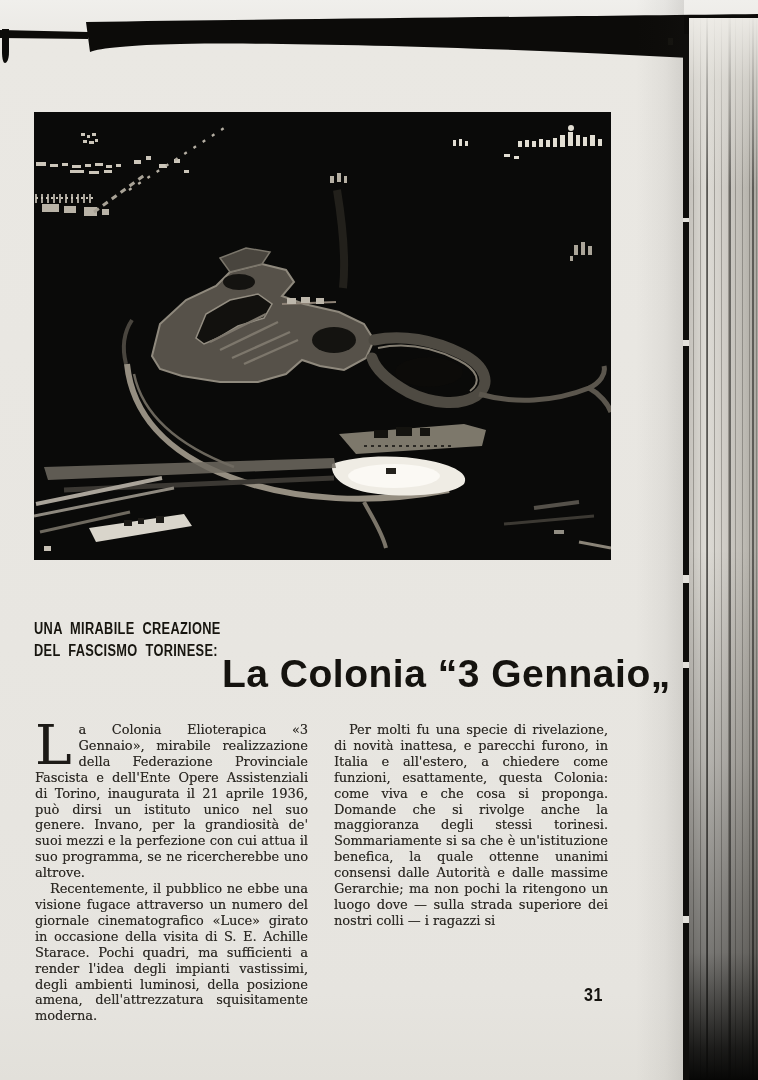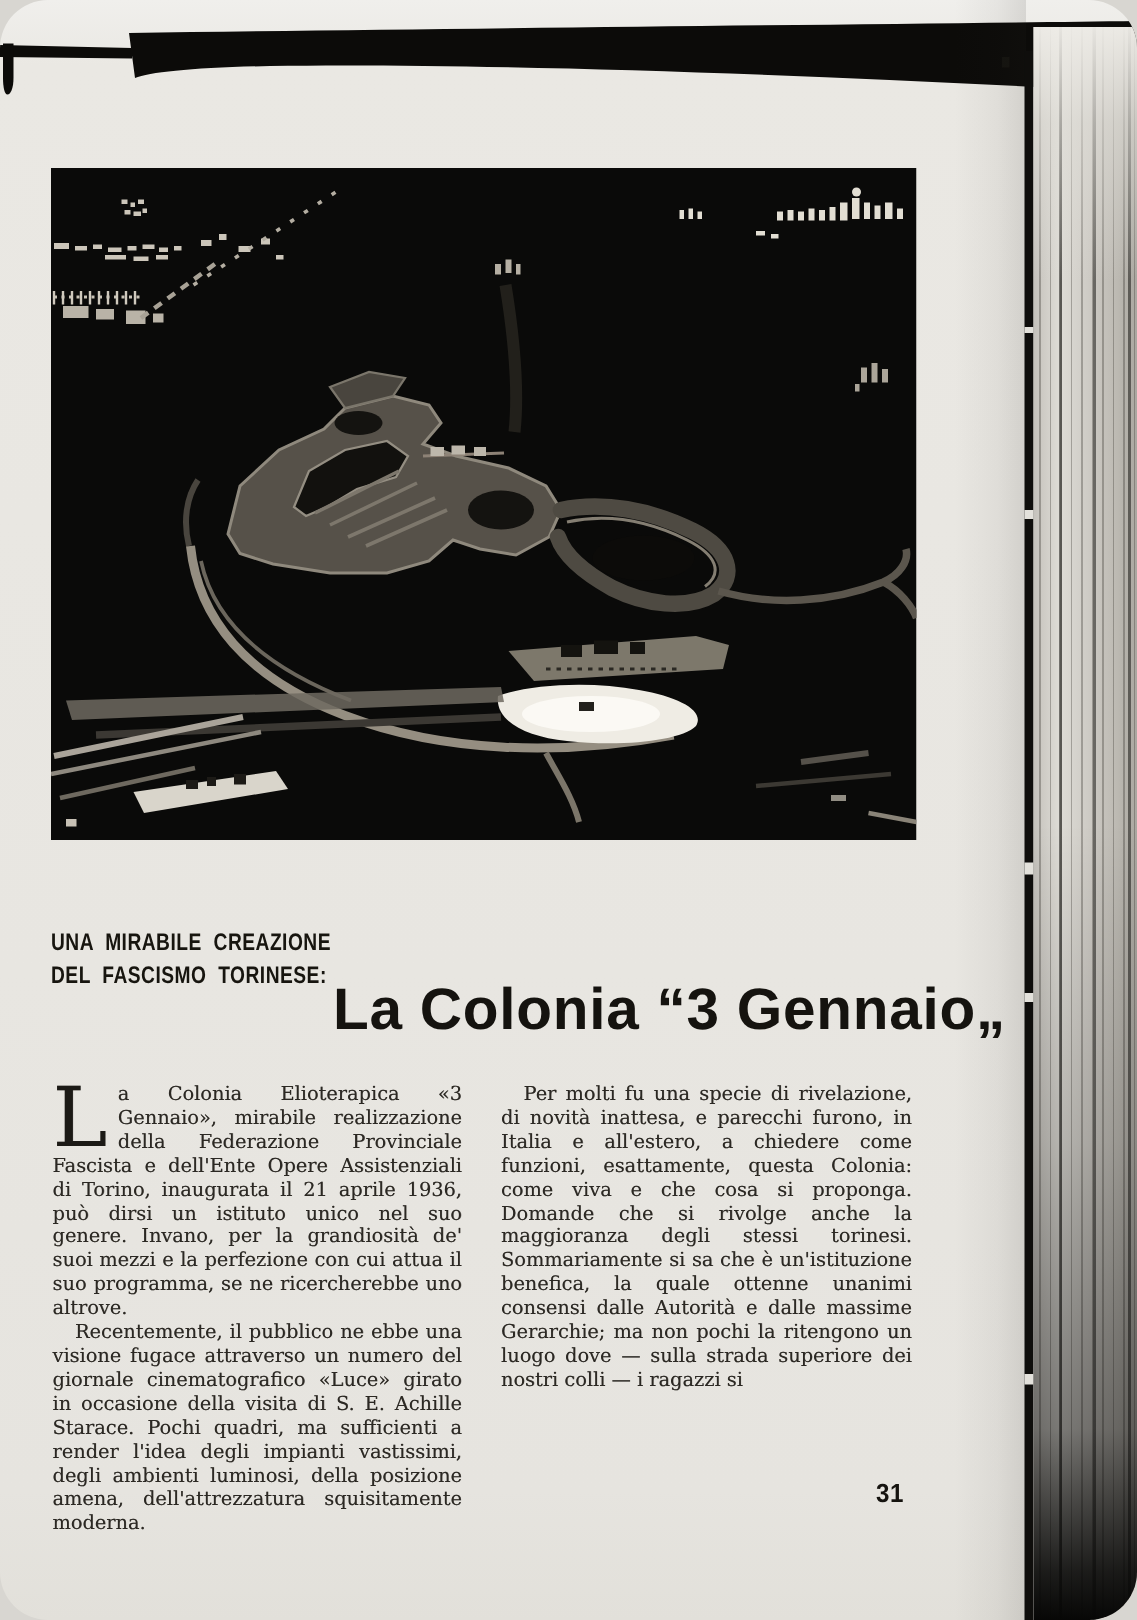--- a/index.html
+++ b/index.html
@@ -1,19 +1,19 @@
 <!DOCTYPE html>
 <html><head>
 <meta charset="utf-8">
 <style>
   html,body{margin:0;padding:0;background:#d8d6d1;}
   .scan{
     position:relative;width:758px;height:1080px;overflow:hidden;
     background:linear-gradient(180deg,#f0efec 0%,#eae8e3 4%,#e8e6e1 60%,#e6e4df 92%,#e2e0da 100%);
-    font-family:"DejaVu Serif", serif;color:#26231f;border-radius:32px;
+    font-family:"DejaVu Serif", serif;color:#26231f;
   }
   .top-shadow{position:absolute;left:0;top:0;}
   .page-curve{position:absolute;top:0;left:636px;width:48px;height:1080px;
     background:linear-gradient(90deg,rgba(0,0,0,0) 0%,rgba(40,38,34,.05) 60%,rgba(40,38,34,.12) 100%);}
   .spine-line{position:absolute;left:683px;top:34px;width:6px;height:1046px;background:#0f0e0c;}
   .spine-line i{position:absolute;left:0;width:6px;background:#e3e1db;display:block;}
   .edge{position:absolute;left:689px;top:18px;width:69px;height:1062px;
     background:
       linear-gradient(180deg,rgba(238,236,231,.95) 0%,rgba(225,223,217,.6) 6%,rgba(0,0,0,0) 16%,rgba(0,0,0,0) 50%,rgba(0,0,0,.18) 70%,rgba(0,0,0,.45) 88%,rgba(8,8,7,.9) 97%,#070706 100%),
       repeating-linear-gradient(90deg,rgba(0,0,0,0) 0 17px,rgba(25,24,21,.55) 17px 19px,rgba(0,0,0,0) 19px 23px),

